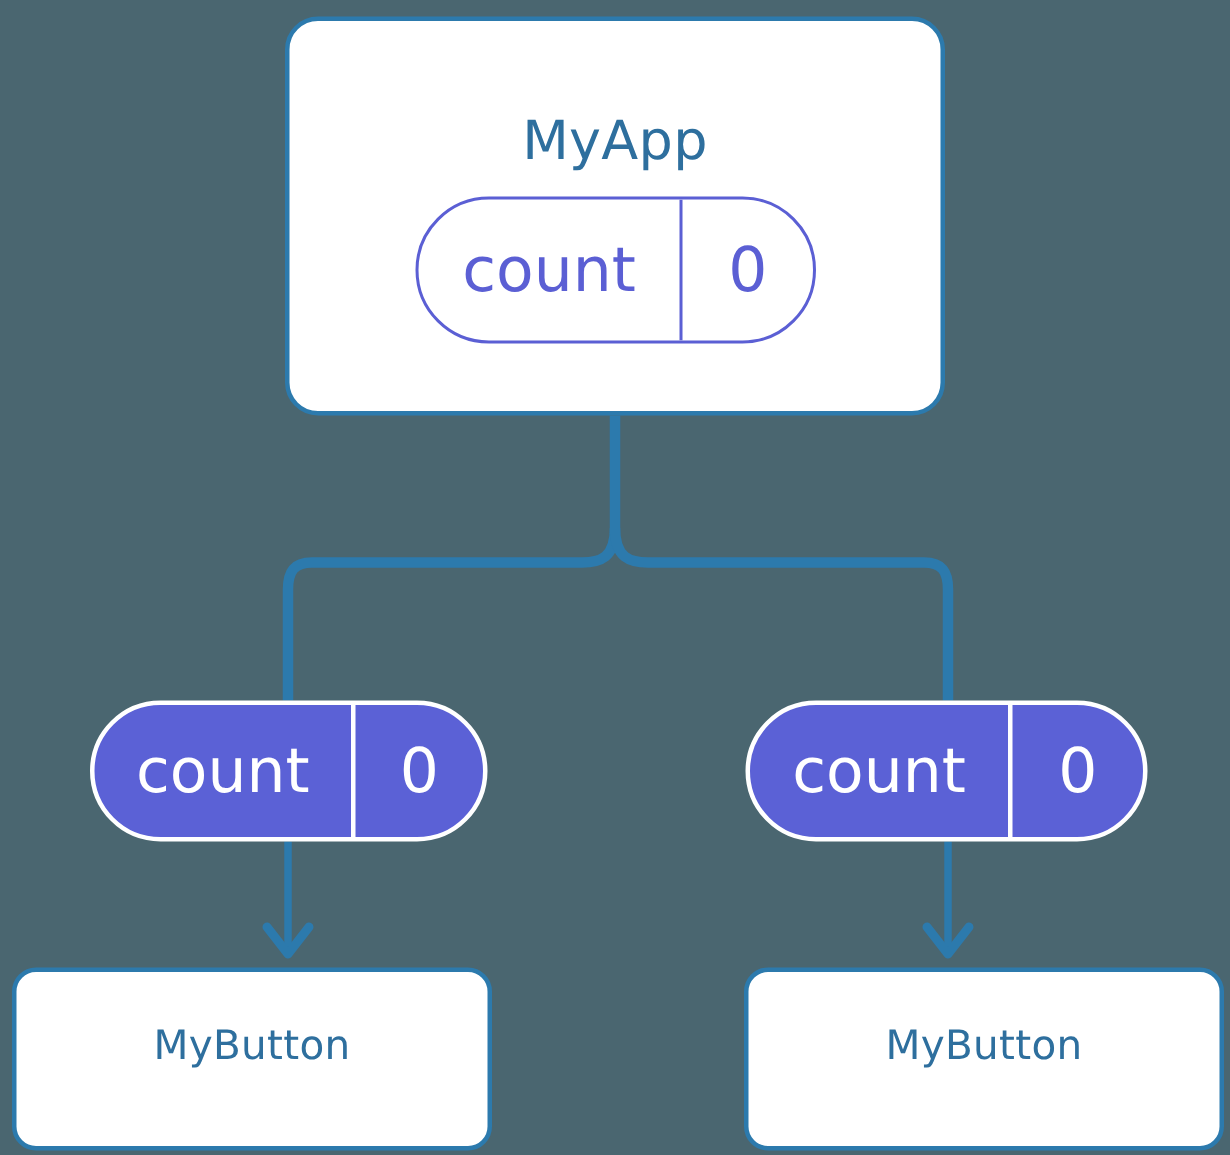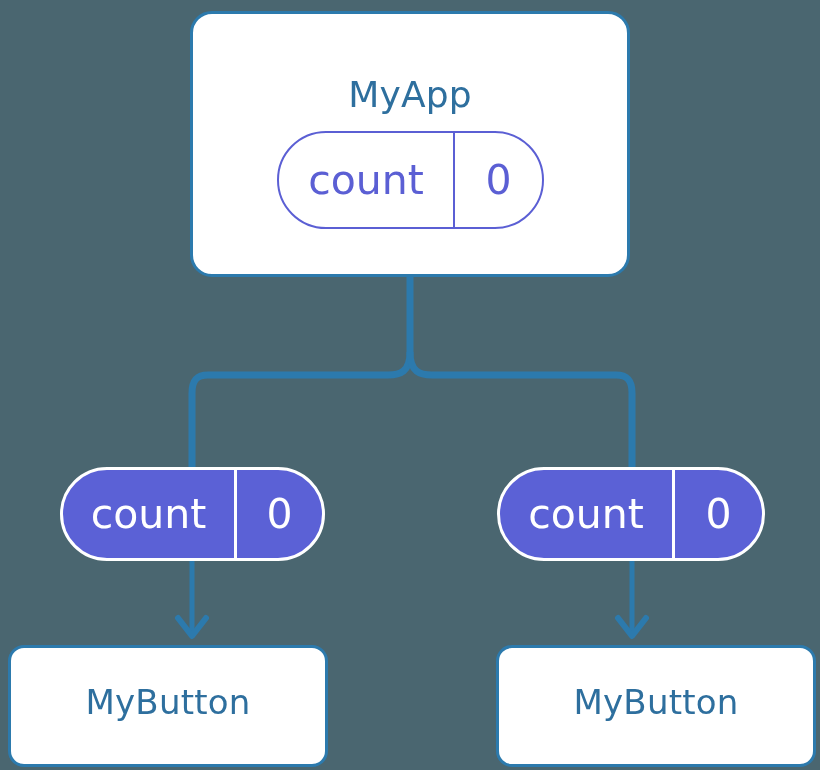--- a/index.html
+++ b/index.html
@@ -68,21 +68,21 @@
   #button-right {
     left: 496px;
     top: 645px;
     width: 320px;
   }
   .button-box .node-title {
     position: absolute;
     left: 0;
     right: 0;
     top: 34px;
-    font-size: 34px;
+    font-size: 27px;
   }
 
   
   .pill {
     position: absolute;
     display: flex;
     align-items: stretch;
     box-sizing: border-box;
     border-radius: 999px;
     overflow: hidden;

